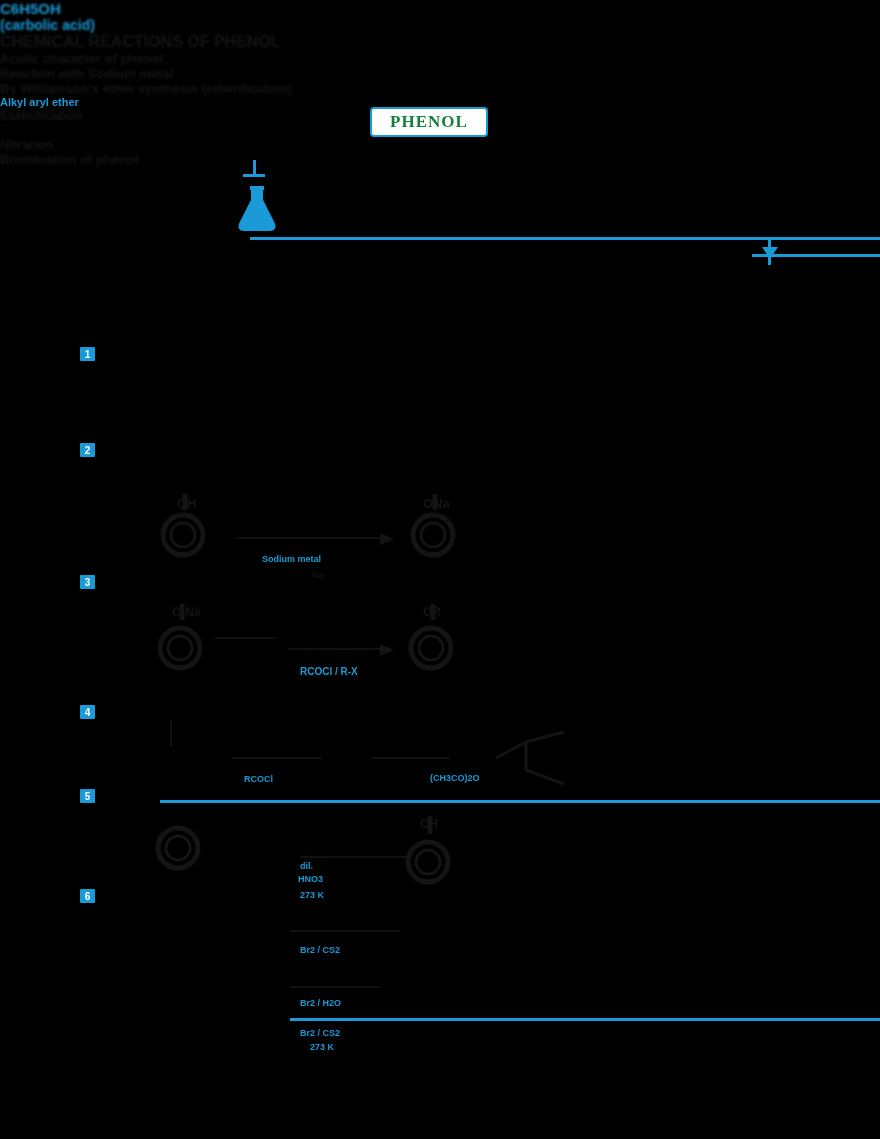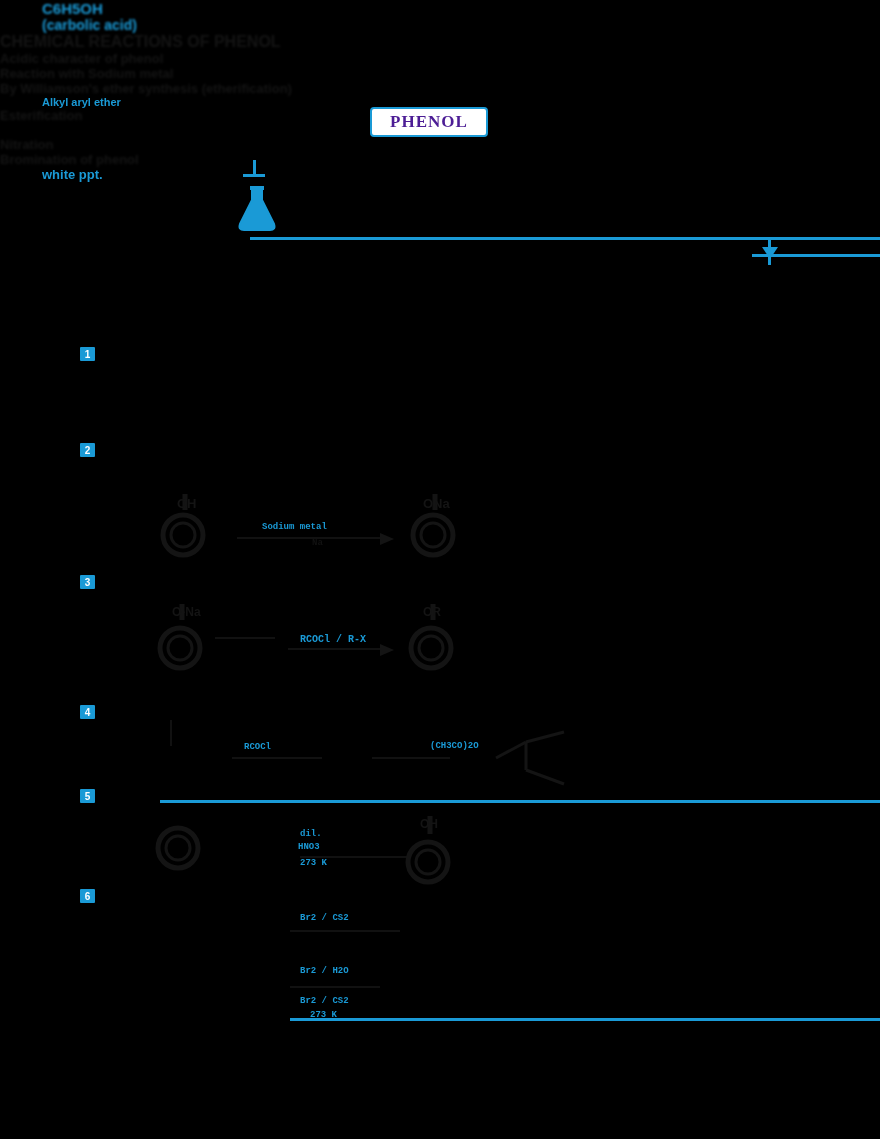--- a/index.html
+++ b/index.html
@@ -36,34 +36,33 @@
     box-shadow: 0 0 0 1px #ffffff inset;
     display: flex;
     align-items: center;
     justify-content: center;
   }
   .title-box .t {
     font-family: "Liberation Serif", serif;
     font-weight: bold;
     font-size: 17px;
     letter-spacing: 1px;
-    color: #4c1d95;
+    color: #15803d;
   }
 
   
   .hline { position: absolute; background: #1a9ad6; height: 3px; }
   .vline { position: absolute; background: #1a9ad6; width: 3px; }
   .hline-dark { position: absolute; background: #111111; height: 2px; }
 
   
   .blue {
     color: #1a9ad6;
     font-family: "Liberation Sans", sans-serif;
     font-weight: bold;
-    margin-left: 42px;
   }
   .dark {
     color: #141414;
     font-family: "Liberation Sans", sans-serif;
     font-weight: bold;
   }
   .blur {
     filter: blur(0.6px);
   }
   .blur2 {
@@ -82,25 +81,26 @@
     font-weight: bold;
     display: flex;
     align-items: center;
     justify-content: center;
     border-radius: 1px;
   }
 
   
   .pill {
     position: absolute;
-    font-family: Liberation Mono, monospace;
+    font-family: Liberation Sans, sans-serif;
     font-weight: bold;
     font-size: 9px;
     color: #1a9ad6;
     white-space: nowrap;
+    margin-top: 32px;
   }
   .pill.dk { color: #111111; }
 
   .flask {
     position: absolute;
   }
 </style>
 </head>
 <body>
 
@@ -266,15 +266,14 @@
   <div class="hline-dark" style="left:290px; top:930px; width:110px;"></div>
   <div class="pill blur" style="left:300px; top:913px;">Br2 / CS2</div>
 
   <div class="hline-dark" style="left:290px; top:986px; width:90px;"></div>
   <div class="pill blur" style="left:300px; top:966px;">Br2 / H2O</div>
 
   <div class="hline" style="left:290px; top:1018px; width:590px;"></div>
   <div class="pill blur" style="left:300px; top:996px;">Br2 / CS2</div>
   <div class="pill blur" style="left:310px; top:1010px;">273 K</div>
 
-  <div class="blue blur" style="left:487px; top:966px; font-size:13px;">white ppt.</div>
 
 </div>
 
 </body></html>

